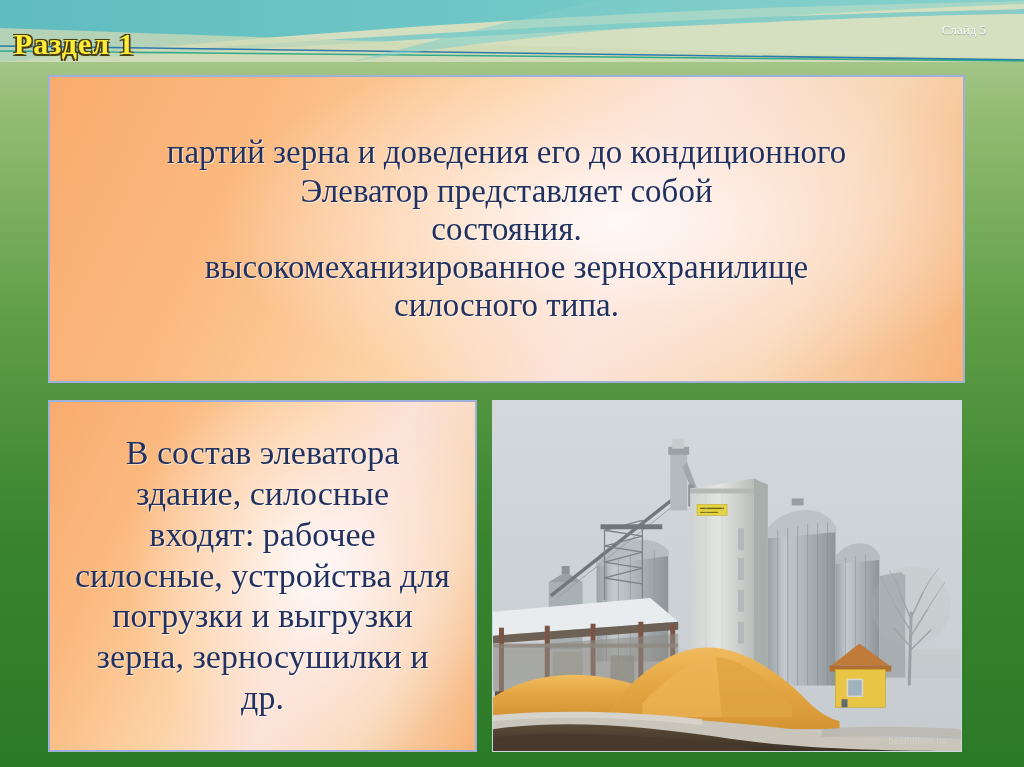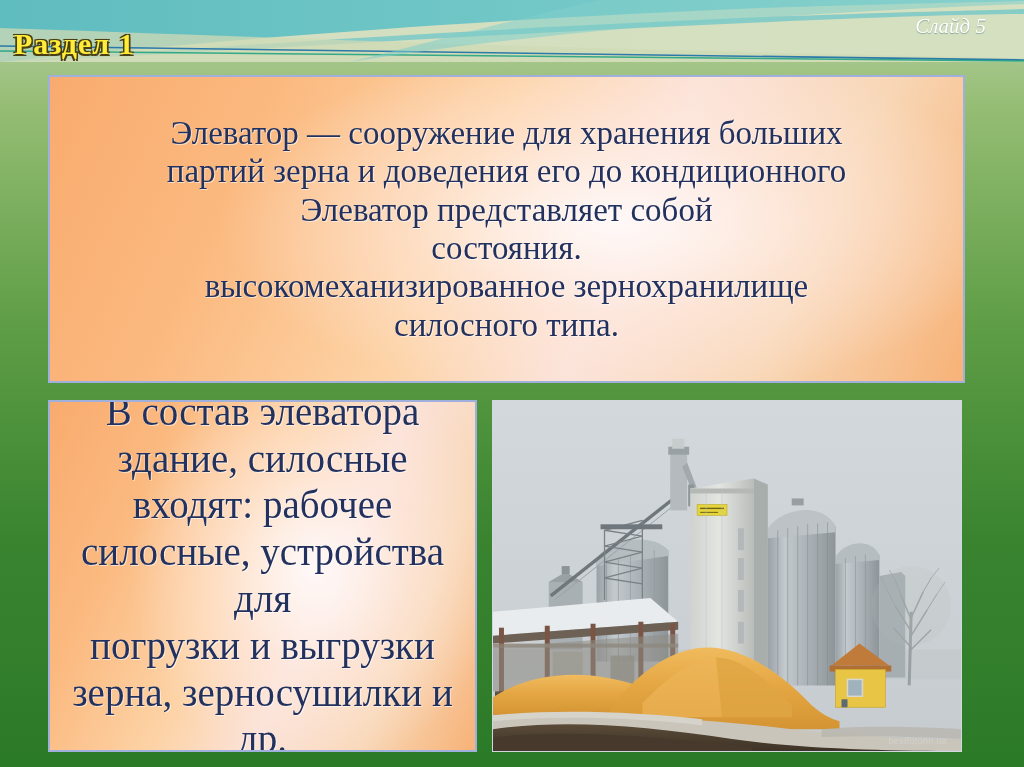--- a/index.html
+++ b/index.html
@@ -41,27 +41,26 @@
     text-shadow:
       -1.5px -1.5px 0 #4a3f10, 1.5px -1.5px 0 #4a3f10,
       -1.5px  1.5px 0 #4a3f10, 1.5px  1.5px 0 #4a3f10,
        0 0 2px #6b5a18;
     white-space: nowrap;
     z-index: 6;
   }
 
   #slide-number {
     position: absolute;
-    right: 38px; top: 14px;
-    font-size: 21px;
+    right: 38px; top: 22px;
+    font-size: 13px;
     color: #ffffff;
     white-space: nowrap;
     z-index: 6;
     text-shadow: 0 1px 1px rgba(40,90,95,.45);
-    font-style: italic;
   }
 
   
   .panel {
     position: absolute;
     border: 2px solid #9fb0dc;
     background:
       radial-gradient(ellipse 70% 95% at 62% 48%, rgba(255,250,250,.95) 0%, rgba(255,235,226,.55) 32%, rgba(255,255,255,0) 62%),
       linear-gradient(115deg, #f9ab6e 0%, #fbb97f 22%, #fdd3a6 45%, #fbe2d8 62%, #f8d7b6 80%, #f7b277 100%);
     display: flex;
@@ -85,21 +84,21 @@
   #panel-main .panel-text {
     font-size: 33px;
     padding: 0 26px;
   }
 
   #panel-left {
     left: 48px; top: 400px;
     width: 429px; height: 352px;
   }
   #panel-left .panel-text {
-    font-size: 39px;
+    font-size: 34px;
     padding: 0 18px;
     line-height: 1.2;
   }
 
   
   #photo-frame {
     position: absolute;
     left: 492px; top: 400px;
     width: 470px; height: 352px;
     overflow: hidden;
@@ -141,21 +140,20 @@
       <path d="M350,62 C520,34 760,14 1024,4 L1024,0 L600,0 C520,18 430,42 350,62 Z" fill="#7fcecb" opacity="0.55"></path>
     </svg>
   </div>
 
   <div id="section-title">Раздел 1</div>
 
   <div id="slide-number">Слайд 5</div>
 
   <div id="panel-main" class="panel">
     <div class="panel-text">
-        <div>Элеватор — сооружение для хранения больших</div>
         <div>партий зерна и доведения его до кондиционного</div>
         <div>Элеватор представляет собой</div>
         <div>состояния.</div>
         <div>высокомеханизированное зернохранилище</div>
         <div>силосного типа.</div>
       </div>
   </div>
 
   <div id="panel-left" class="panel">
     <div class="panel-text">

